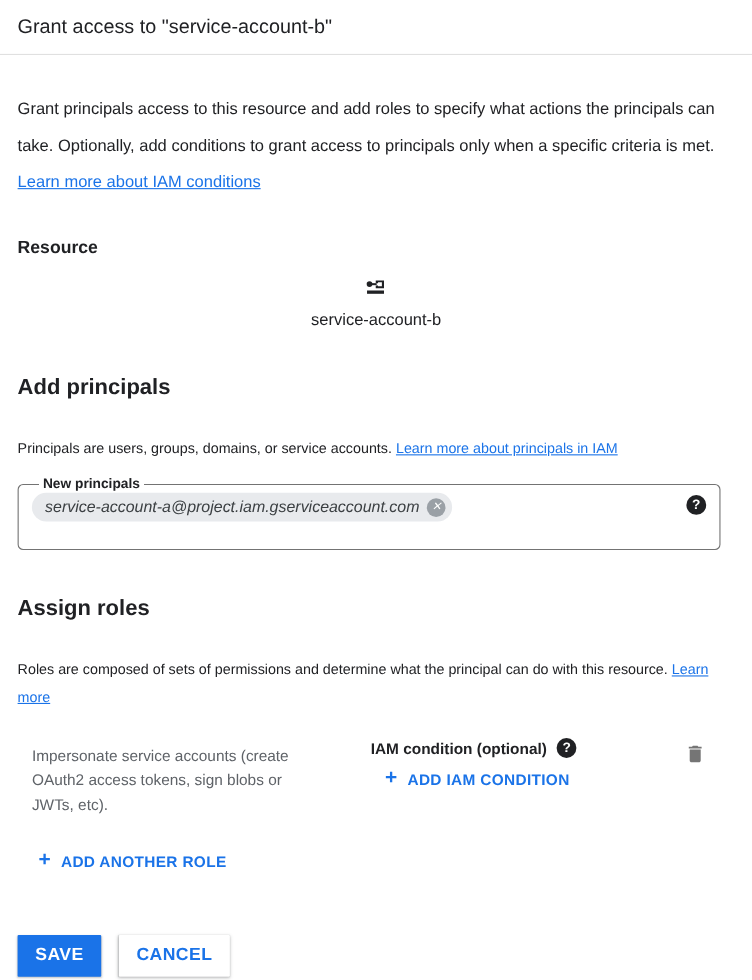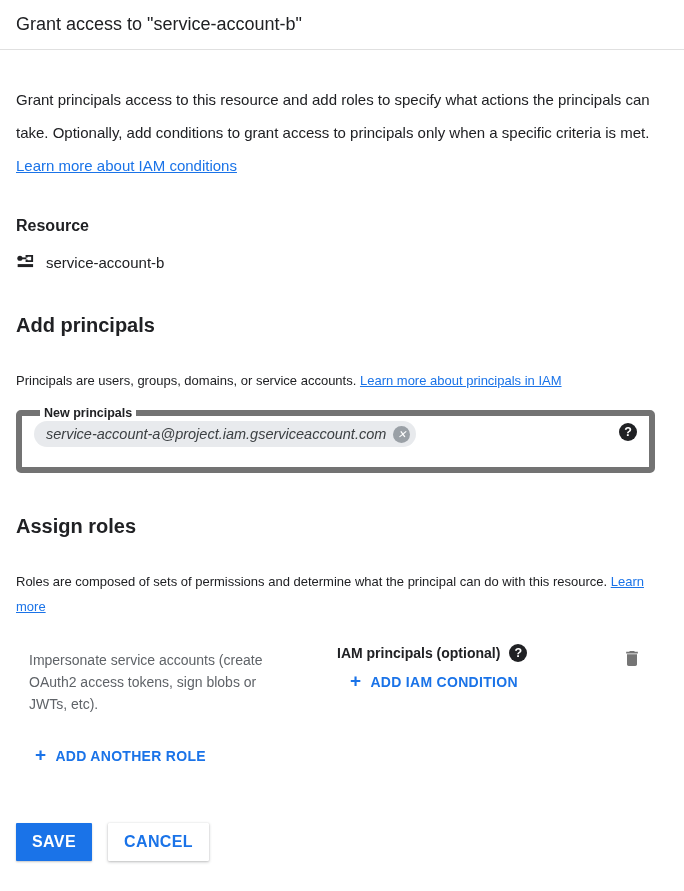--- a/index.html
+++ b/index.html
@@ -16,30 +16,30 @@
   .dlg-header { padding: 13px 16px 14px 16px; border-bottom: 1px solid #e0e0e0; }
   .dlg-title { font-size: 18px; font-weight: 400; line-height: 22px; color: #202124; }
 
   .content { padding: 0 16px; }
 
   
   .intro { margin-top: 33px; font-size: 15px; line-height: 33px; color: #202124; }
 
   
   .resource-heading { margin-top: 35px; font-size: 16px; font-weight: 700; }
-  .resource-row { margin-top: 17px; display: flex; align-items: center; gap: 10px; font-size: 15px; }
+  .resource-row { margin-top: 17px; display: flex; align-items: center; gap: 10px; font-size: 15px; flex-direction: column; }
   .res-icon { display: inline-flex; width: 20px; height: 20px; }
 
   
   .section-heading { margin-top: 42px; font-size: 20px; font-weight: 700; }
   .section-desc { margin-top: 31px; font-size: 13px; line-height: 25px; }
 
   
   fieldset.outlined {
-    border: 6px solid #737373;
+    border: 1px solid #737373;
     border-radius: 5px;
     padding: 0 12px;
   }
   fieldset.outlined legend {
     font-size: 12.5px; font-weight: 700; color: #202124;
     padding: 0 4px; margin-left: 6px;
   }
   .principals-field { margin-top: 13px; width: 639px; height: 67px; }
   .field-row { display: flex; justify-content: space-between; align-items: flex-start; margin-top: 1px; }
 
@@ -158,21 +158,21 @@
       <a>Learn more</a>
     </p>
 
     <div class="role-row">
       <div class="role-col">
         <p class="role-desc">Impersonate service accounts (create OAuth2 access tokens, sign blobs or JWTs, etc).</p>
       </div>
 
       <div class="cond-col">
         <div class="cond-label-row">
-          <span class="cond-label">IAM principals (optional)</span>
+          <span class="cond-label">IAM condition (optional)</span>
           <span class="help-circle">?</span>
         </div>
         <button class="text-btn add-condition-btn">
           <span class="plus">+</span>
           <span>ADD IAM CONDITION</span>
         </button>
       </div>
 
       <div class="del-col">
         <button class="icon-btn">

